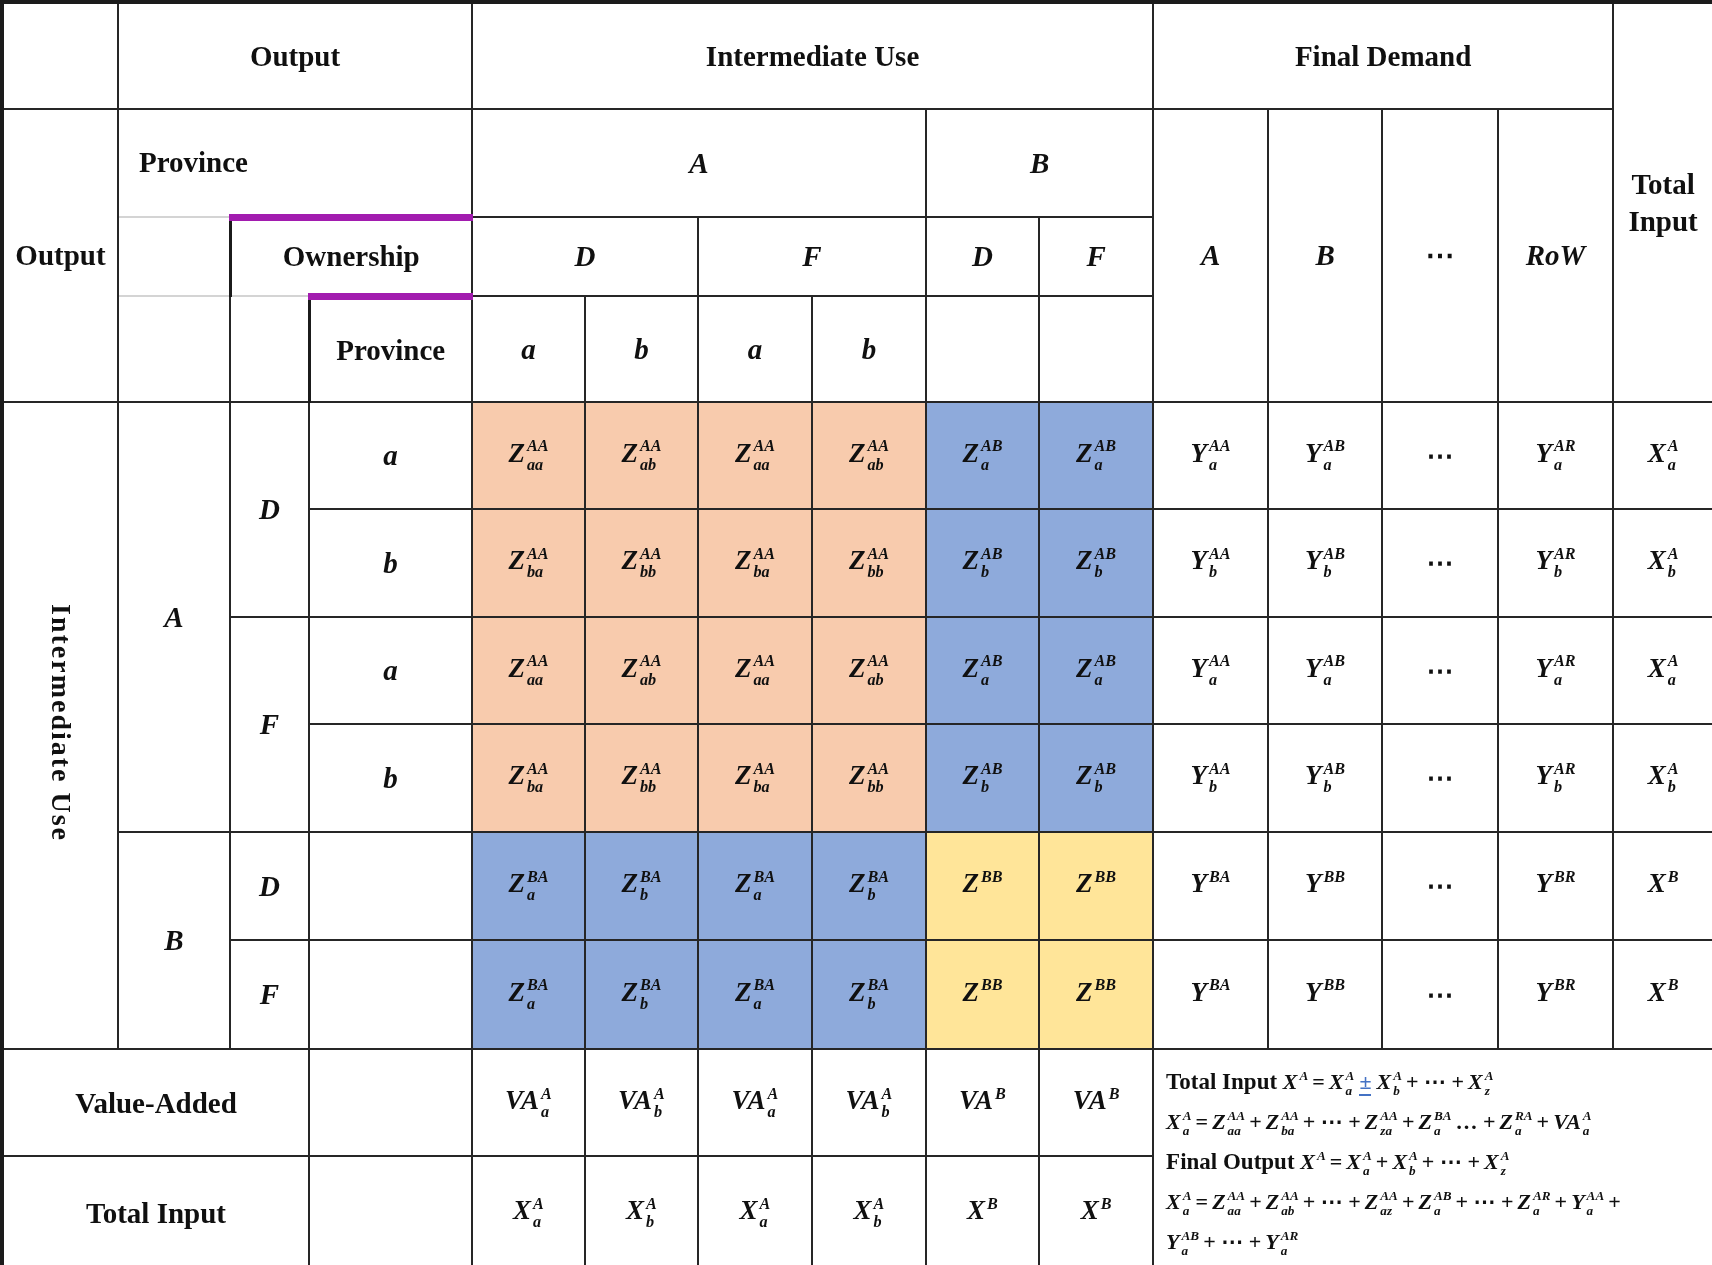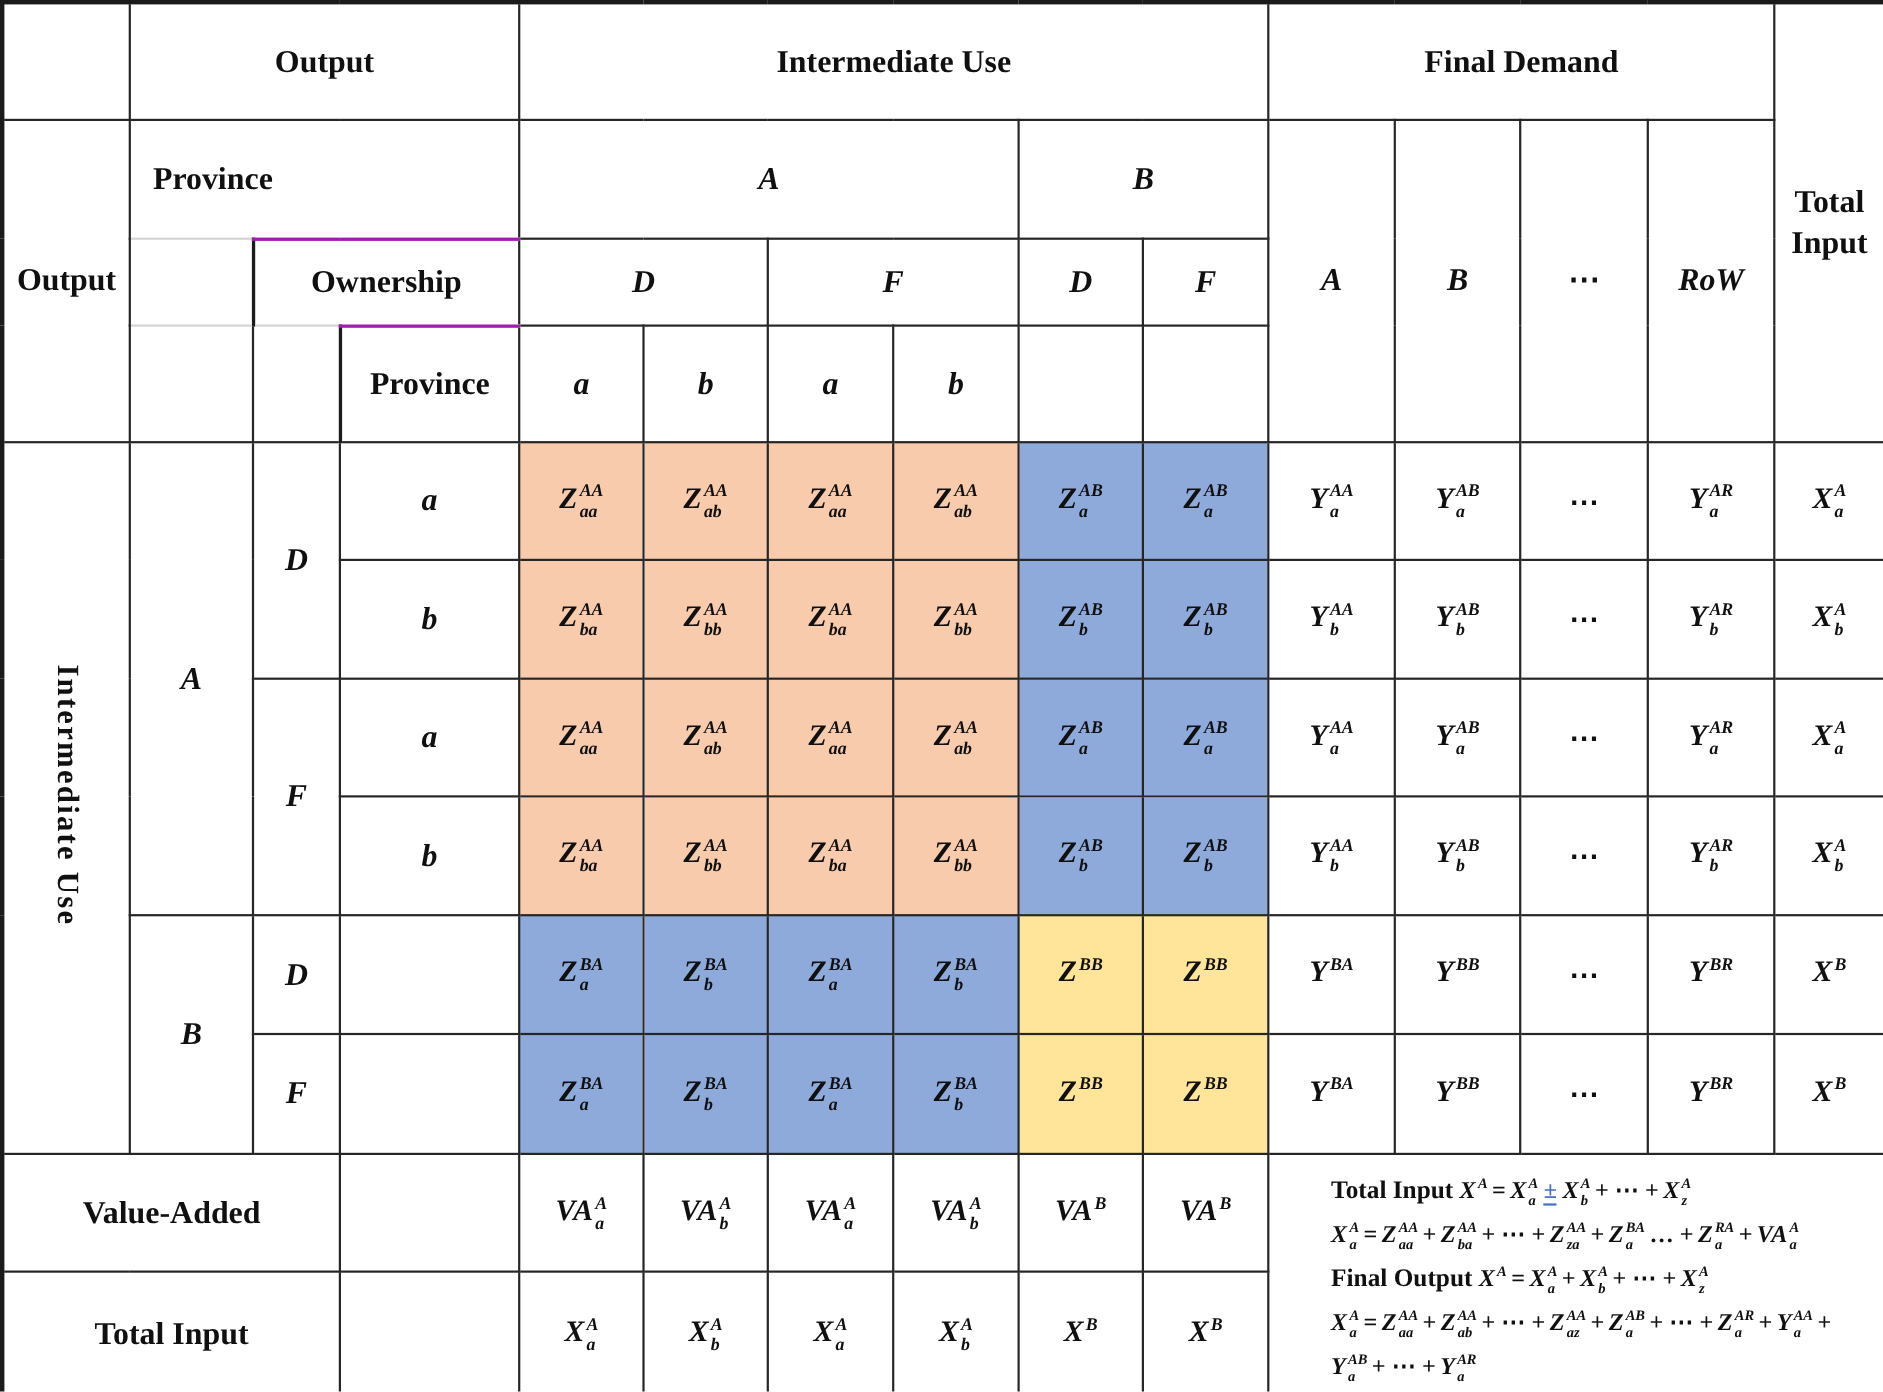--- a/index.html
+++ b/index.html
@@ -16,40 +16,40 @@
   .fig{width:1712px;height:1265px;background:#fff;}
   table.io{border-collapse:collapse;table-layout:fixed;width:1712px;height:1265px;
            border:4px solid #1b1b1b;}
   td{border:2px solid var(--grid-line);text-align:center;vertical-align:middle;
      padding:0;overflow:hidden;}
   
   .hdr{font-weight:bold;font-size:29px;line-height:1.25;}
   .it{font-style:italic;}
   .left-pad{text-align:left;padding-left:20px;}
   
-  .stair-t{border-top:3px solid #a21caf;}
+  .stair-t{border-top:7px solid #a21caf;}
   .stair-l{border-left:3px solid #1b1b1b;}
   .faint-b{border-bottom:2px solid var(--faint-line);}
   .faint-t{border-top:2px solid var(--faint-line);}
   
   .mcell{font-weight:bold;font-style:italic;font-size:27px;}
   .ellip{font-weight:bold;font-size:27px;}
   .mb{display:inline-block;}
   .mstack{display:inline-flex;flex-direction:column;justify-content:center;
           vertical-align:middle;font-size:60%;line-height:1.12;text-align:left;
           margin-left:2px;}
   .bg-o{background:var(--orange-block);}
   .bg-b{background:var(--blue-block);}
   .bg-y{background:var(--yellow-block);}
   
   .vlabel{display:inline-block;writing-mode:vertical-rl;font-weight:bold;
           font-size:28px;letter-spacing:2px;white-space:nowrap;}
   
   .formula{vertical-align:top;text-align:left;padding:12px 4px 6px 12px;}
-  .fline{white-space:nowrap;height:40px;line-height:40px;text-align:left;margin-left:44px;}
+  .fline{white-space:nowrap;height:40px;line-height:40px;text-align:left;}
   .ftxt{font-weight:bold;font-size:23px;}
   .fop{font-weight:bold;font-size:22px;margin:0 4px;}
   .facc{font-weight:bold;font-size:22px;margin:0 5px;color:var(--formula-accent);
         border-bottom:2px solid var(--formula-accent);}
   .fmath{font-weight:bold;font-style:italic;font-size:22px;}
 </style>
 </head>
 <body>
 
 <div class="fig">

